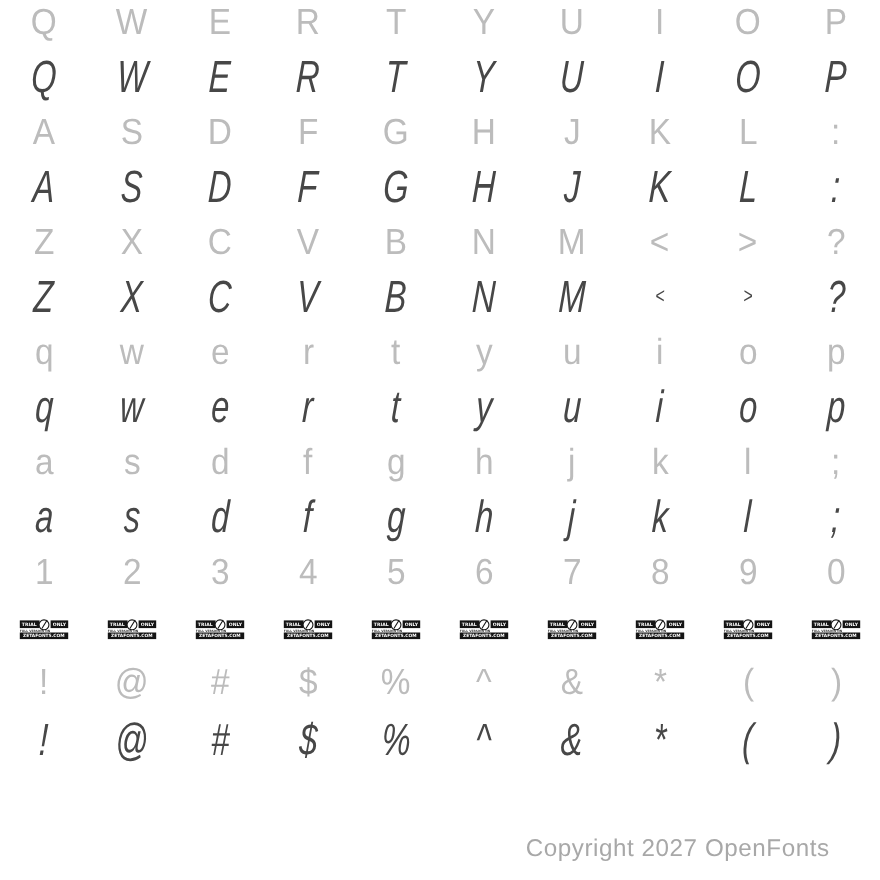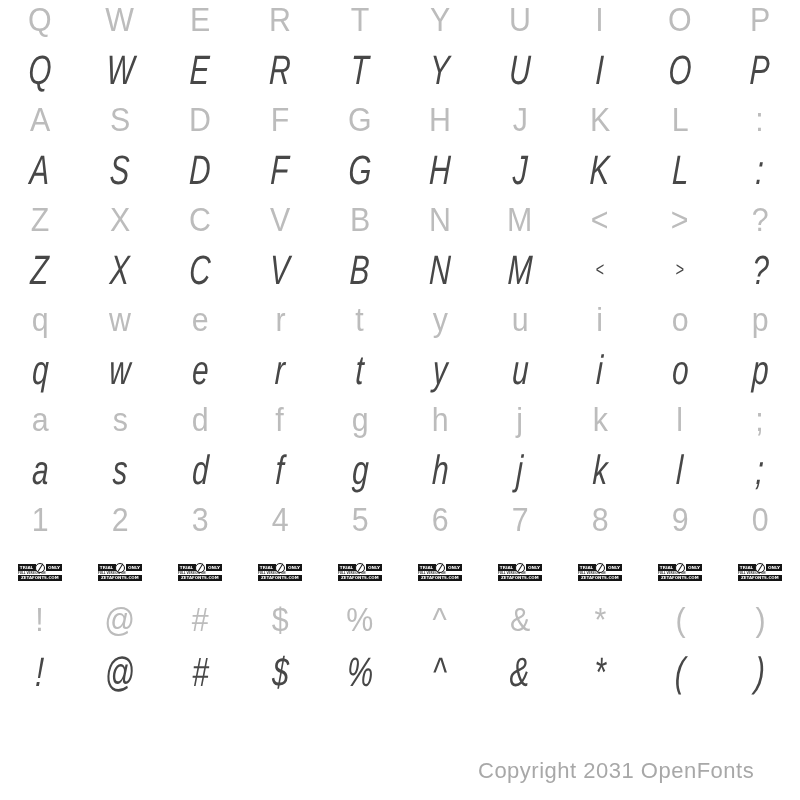--- a/index.html
+++ b/index.html
@@ -662,14 +662,14 @@
           <span class="glyph">*</span>
         </div>
         <div class="cell">
           <span class="glyph">(</span>
         </div>
         <div class="cell">
           <span class="glyph">)</span>
         </div>
       </div>
     </div>
-  <div class="copyright">Copyright 2031 OpenFonts</div>
+  <div class="copyright">Copyright 2027 OpenFonts</div>
 </div>
 
 </body></html>

